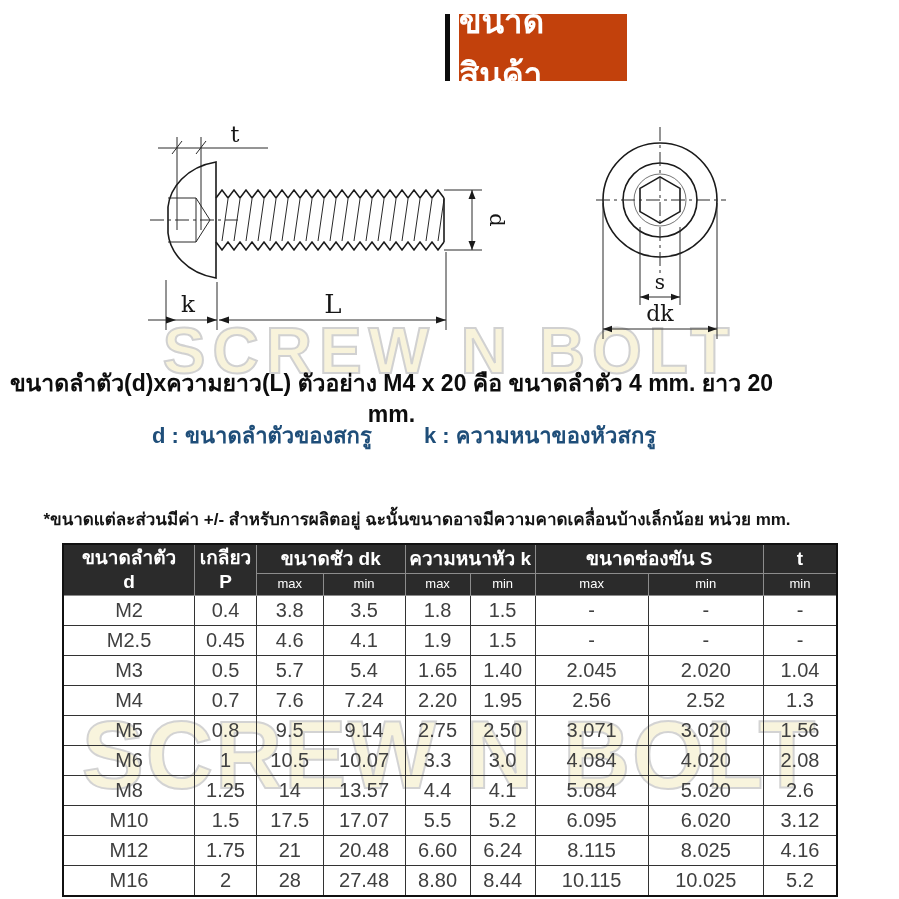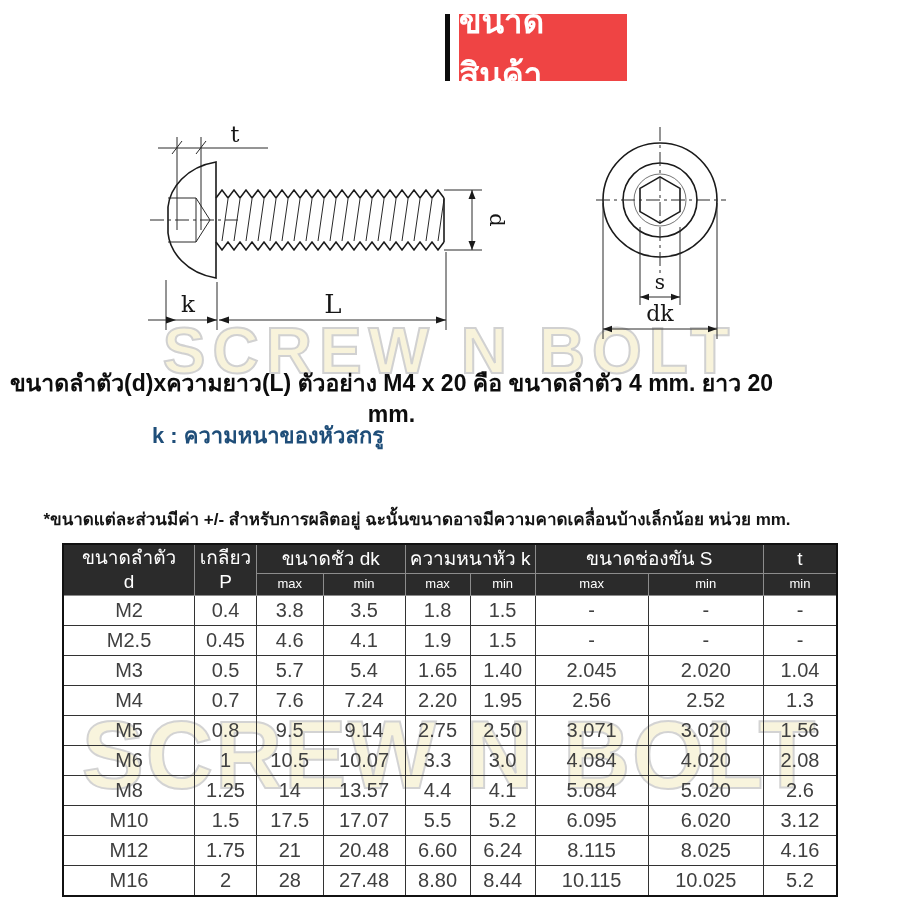--- a/index.html
+++ b/index.html
@@ -11,21 +11,21 @@
              font-weight:800;color:#f8f3da;-webkit-text-stroke:2px #cfcfcf;
              white-space:nowrap;user-select:none;}
   .wm-mid{top:314px;font-size:64px;letter-spacing:7px;opacity:.95;}
   .wm-table{top:700px;font-size:96px;letter-spacing:2px;opacity:.9;transform:scaleX(.97);}
 
   
   .hdr{position:absolute;top:0;left:0;width:899px;height:95px;z-index:2;}
   .hdr-left{position:absolute;top:44px;left:180px;width:255px;text-align:right;
             font-family:"Liberation Serif",serif;font-size:25px;color:#1d2a33;}
   .hdr-bar{position:absolute;top:14px;left:445px;width:5px;height:67px;background:#0c0c0c;}
-  .hdr-box{position:absolute;top:14px;left:459px;width:168px;height:67px;background:#ef4444;
+  .hdr-box{position:absolute;top:14px;left:459px;width:168px;height:67px;background:#c2410c;
            display:flex;align-items:center;justify-content:center;}
   .hdr-box span{color:#ffffff;font-size:33px;font-weight:bold;}
 
   
   .diagram{position:absolute;z-index:1;}
   #side-view{top:110px;left:138px;}
   #top-view{top:105px;left:580px;}
   svg .ln{stroke:#1a1a1a;stroke-width:1.6;fill:none;}
   svg .thin{stroke:#2a2a2a;stroke-width:1;fill:none;}
   svg .cl{stroke:#2a2a2a;stroke-width:1;fill:none;stroke-dasharray:14 4 3 4;}
@@ -38,21 +38,21 @@
   .defs{position:absolute;top:418px;left:152px;z-index:1;display:grid;
         grid-template-columns:272px auto;row-gap:17px;column-gap:0;}
   .def-item{font-size:22px;font-weight:bold;color:#1f4e79;white-space:nowrap;}
   .note-line{position:absolute;top:505px;left:0;width:834px;text-align:center;z-index:1;
              font-size:17px;font-weight:bold;color:#141414;}
 
   
   .spec-table{position:absolute;top:543px;left:62px;width:776px;z-index:1;
               border-collapse:collapse;border:2px solid #111;table-layout:fixed;}
   .spec-table th{background:#2b2b2b;color:#ffffff;border:1px solid #8c8c8c;
-                 font-weight:normal;font-size:19px;padding:1px 0;line-height:1.25;}
+                 font-weight:bold;font-size:19px;padding:1px 0;line-height:1.25;}
   .spec-table th.sub{font-weight:normal;font-size:13px;}
   .spec-table td{background:transparent;border:1px solid #333;color:#404040;
                  font-size:20px;text-align:center;height:29px;padding:0;}
   .spec-table th .l2{display:block;font-size:19px;}
 </style>
 </head>
 <body>
 
 <div class="watermark wm-mid">SCREW N BOLT</div>
 <div class="watermark wm-table">SCREW N BOLT</div>
@@ -131,20 +131,21 @@
   <line class="thin" x1="137" y1="98" x2="137" y2="234"></line>
   <line class="thin" x1="23" y1="224" x2="137" y2="224"></line>
   <path class="arr" d="M23,224 l9,-3.2 l0,6.4 Z"></path>
   <path class="arr" d="M137,224 l-9,-3.2 l0,6.4 Z"></path>
   <text x="80" y="216" font-size="22" text-anchor="middle">dk</text>
 </svg>
 
 <div class="example-line">ขนาดลำตัว(d)xความยาว(L) ตัวอย่าง M4 x 20 คือ ขนาดลำตัว 4 mm. ยาว 20 mm.</div>
 
 <div class="defs">
+  <div class="def-item">d : ขนาดลำตัวของสกรู</div>
   <div class="def-item">k : ความหนาของหัวสกรู</div>
 </div>
 
 <div class="note-line">*ขนาดแต่ละส่วนมีค่า +/- สำหรับการผลิตอยู่ ฉะนั้นขนาดอาจมีความคาดเคลื่อนบ้างเล็กน้อย หน่วย mm.</div>
 
 <table class="spec-table">
   <colgroup>
     <col style="width:17%">
       <col style="width:8%">
     <col style="width:8.6%">

